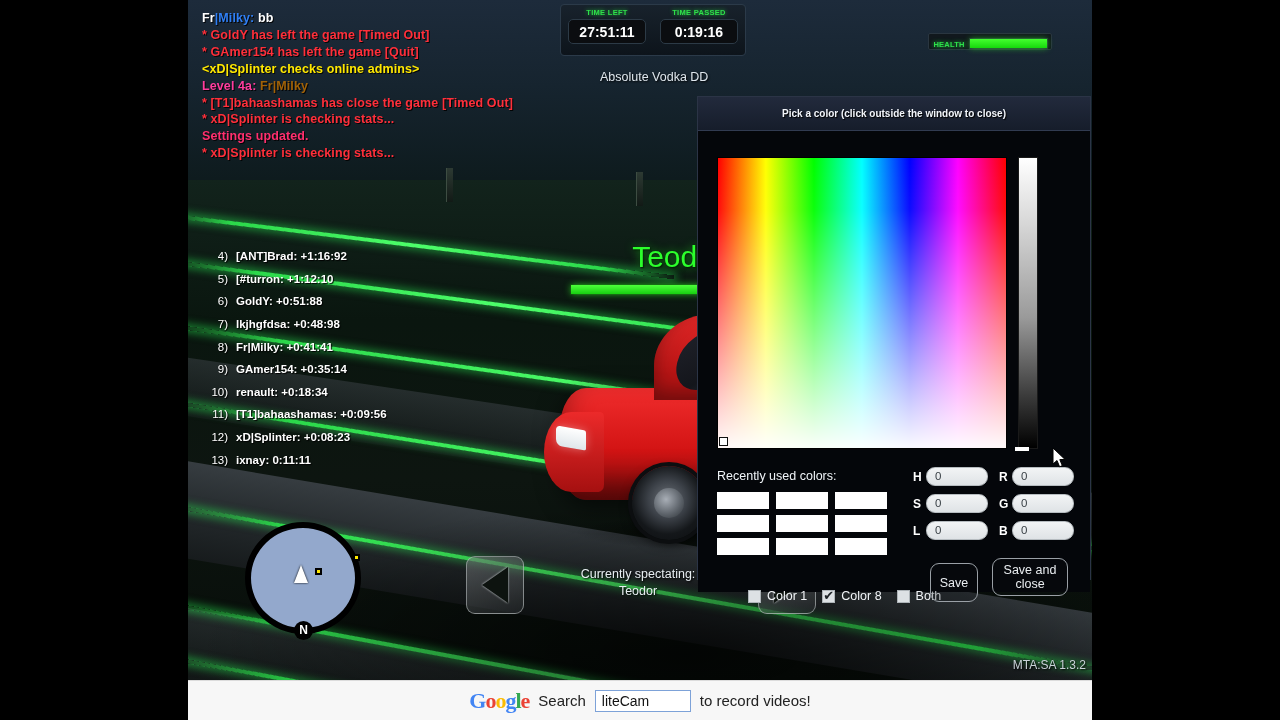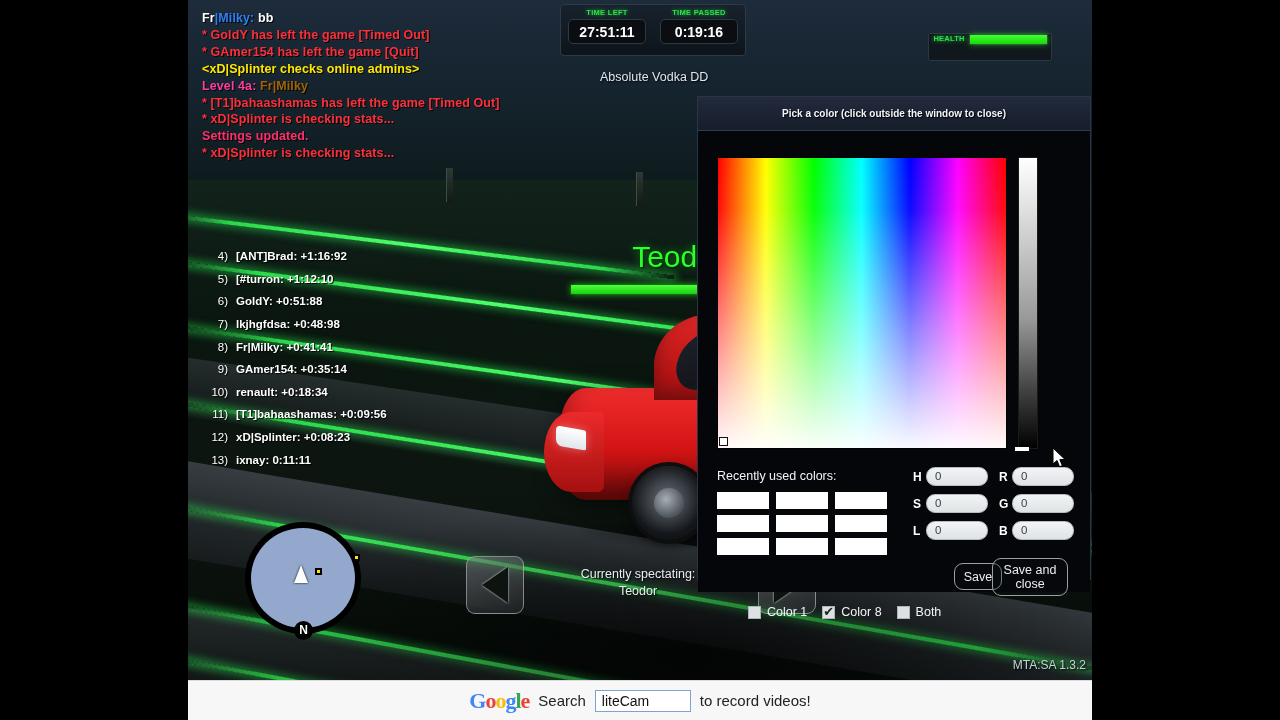--- a/index.html
+++ b/index.html
@@ -168,23 +168,23 @@
   .timer-box {
     margin: 2px auto 0; width: 78px; height: 25px;
     background: #0b0d10; border: 1px solid #2c3a46; border-radius: 5px;
     color: #fff; font-size: 14px; font-weight: bold;
     line-height: 24px; text-align: center;
   }
 
   
   #health {
     position: absolute; left: 740px; top: 33px;
-    width: 124px; height: 28px;
+    width: 124px; height: 17px;
     background: #11181d; border: 1px solid #2a3640; border-radius: 2px;
-    display: flex; align-items: flex-start; z-index: 20;
+    display: flex; align-items: flex-end; z-index: 20;
   }
   #health .hlabel {
     width: 40px; font-size: 7.5px; font-weight: bold; color: #2de04a;
     text-align: center; letter-spacing: .2px;
     text-shadow: 0 0 4px rgba(40,230,70,.9);
   }
   #health .htrack { flex: 1; height: 11px; margin-right: 3px; background: #0b1013; border: 1px solid #243038; }
   #health .hfill { height: 100%; background: linear-gradient(180deg, #44ff2f, #16d80c); box-shadow: 0 0 6px rgba(50,255,40,.6); }
 
   
@@ -330,41 +330,41 @@
   .fields.rgb { left: 301px; }
   .field-row { display: flex; align-items: center; height: 19px; margin-bottom: 8px; }
   .field-row .flab { width: 13px; font-size: 12px; font-weight: bold; color: #fff; text-align: left; }
   .field-row .finput {
     width: 62px; height: 19px;
     background: linear-gradient(180deg, #f2f4f5, #dfe3e6);
     border: 1px solid #b6bcc0; border-radius: 9px;
     color: #3a4146; font-size: 11.5px; line-height: 17px; padding-left: 8px;
   }
 
-  #checkrow { position: absolute; left: 18px; top: 474px; display: flex; align-items: center; gap: 15px; padding-left: 32px; }
+  #checkrow { position: absolute; left: 18px; top: 458px; display: flex; align-items: center; gap: 15px; padding-left: 32px; }
   #checkrow .chk { display: flex; align-items: center; gap: 6px; }
   #checkrow .box {
     width: 13px; height: 13px; background: #dde1e4; border: 1px solid #aeb4b8;
     position: relative;
   }
   #checkrow .box.checked::after {
     content: "✔"; position: absolute; left: 0; top: -4px;
     font-size: 13px; color: #1d2226; line-height: 17px;
   }
   #checkrow .clab { font-size: 12.5px; color: #f2f5f8; }
 
   .pbtn {
     position: absolute;
     border: 1px solid #9aa0a6; border-radius: 9px;
     background: rgba(12,14,18,.25);
     color: #e9edf0; font-size: 12.5px;
     display: flex; align-items: center; justify-content: center;
     text-align: center; line-height: 14px;
   }
-  #btn-save { left: 256px; top: 432px; width: 48px; height: 27px; }
+  #btn-save { left: 232px; top: 432px; width: 48px; height: 39px; }
   #btn-save-close { left: 294px; top: 427px; width: 76px; height: 38px; }
 
   
   #gbar {
     position: absolute; left: 188px; top: 680px;
     width: 904px; height: 40px;
     background: #f7f7f7;
     border-top: 1px solid #dcdcdc;
     display: flex; align-items: center; justify-content: center;
     gap: 9px;
@@ -434,21 +434,21 @@
           <div class="hub"></div>
         </div>
     </div>
 
     <div id="chat">
         <div class="line"><span style="color: rgb(255, 255, 255);">Fr</span><span style="color: rgb(47, 127, 245);">|Milky:</span><span style="color: rgb(255, 255, 255);"> bb</span></div>
         <div class="line"><span style="color: rgb(255, 47, 58);">* GoldY has left the game [Timed Out]</span></div>
         <div class="line"><span style="color: rgb(255, 47, 58);">* GAmer154 has left the game [Quit]</span></div>
         <div class="line"><span style="color: rgb(255, 232, 0);">&lt;xD|Splinter checks online admins&gt;</span></div>
         <div class="line"><span style="color: rgb(255, 61, 158);">Level 4a: </span><span style="color: #a16207;">Fr|Milky</span></div>
-        <div class="line"><span style="color: rgb(255, 47, 58);">* [T1]bahaashamas has left the game [Timed Out]</span></div>
+        <div class="line"><span style="color: rgb(255, 47, 58);">* [T1]bahaashamas has close the game [Timed Out]</span></div>
         <div class="line"><span style="color: rgb(255, 47, 58);">* xD|Splinter is checking stats...</span></div>
         <div class="line"><span style="color: rgb(255, 47, 110);">Settings updated.</span></div>
         <div class="line"><span style="color: rgb(255, 47, 58);">* xD|Splinter is checking stats...</span></div>
       </div>
 
     <div id="scoreboard">
         <div class="row">
           <span class="rank">4)</span>
           <span class="pname">[ANT]Brad: +1:16:92</span>
         </div>

